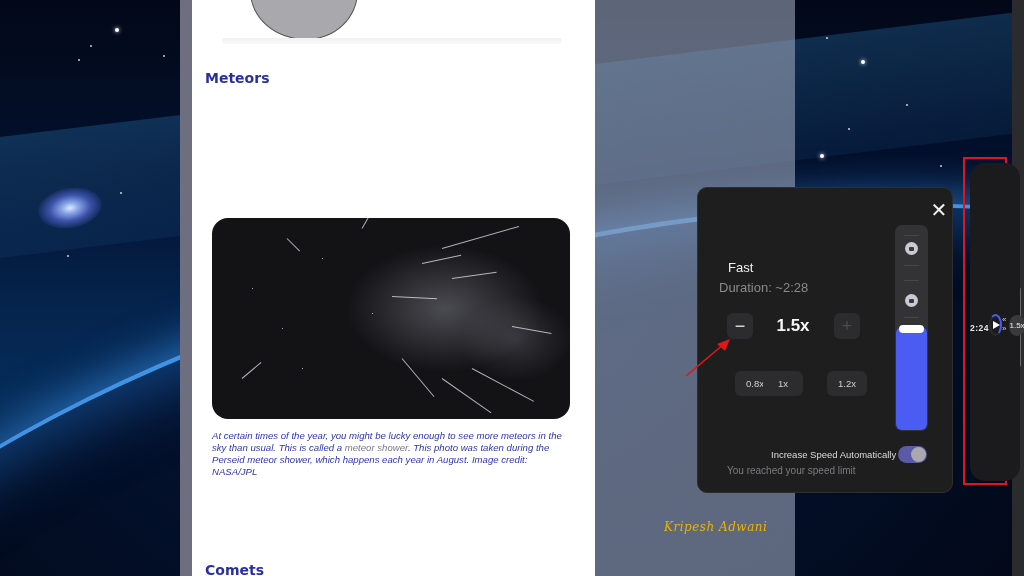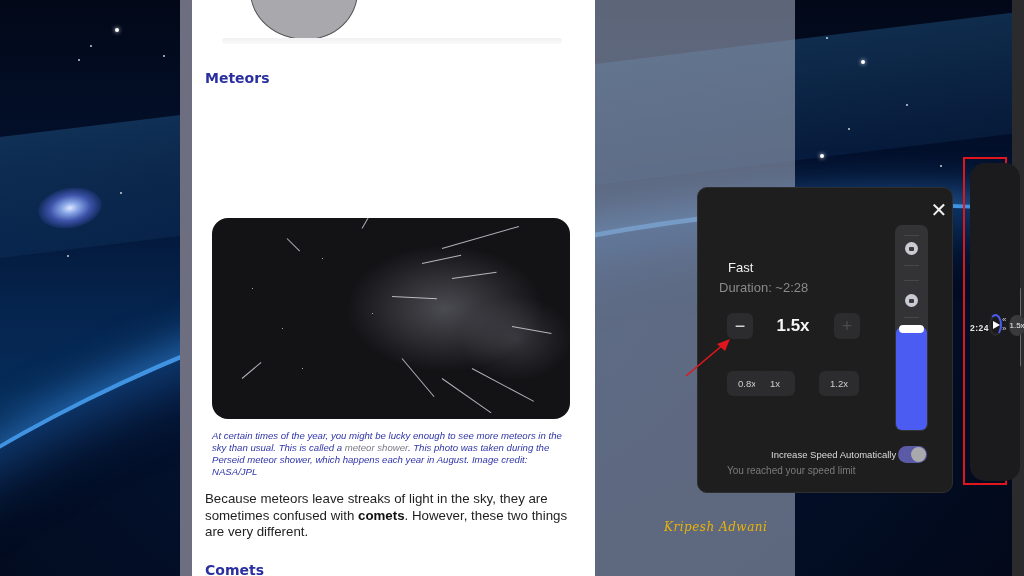--- a/index.html
+++ b/index.html
@@ -138,20 +138,21 @@
   .step-btn.plus { left: 136px; color: #4a4a4c; }
   .speed-value {
     position: absolute; left: 60px; top: 128px; width: 70px; text-align: center;
     font-size: 17px; font-weight: bold; color: #f5f5f5;
   }
   .preset {
     position: absolute; top: 183px; width: 40px; height: 25px;
     border-radius: 6px; background: #2c2c2e;
     font-size: 9.5px; color: #cfcfd1; text-align: center; line-height: 25px;
     cursor: pointer;
+    margin-left: 8px;
   }
   .slider {
     position: absolute; left: 197px; top: 37px; width: 33px; height: 206px;
     border-radius: 7px; background: #333335;
     cursor: pointer;
   }
   .slider .tick { position: absolute; left: 9px; width: 15px; height: 1px; background: #474749; }
   .slider .lock {
     position: absolute; left: 10px; width: 13px; height: 13px; border-radius: 50%;
     background: #c9cad3; display: flex; align-items: center; justify-content: center;
@@ -273,23 +274,20 @@
     <div class="dot" style="left:70px;top:110px"></div>
     <div class="dot" style="left:110px;top:40px"></div>
     <div class="dot" style="left:90px;top:150px"></div>
     <div class="dot" style="left:160px;top:95px"></div>
   </div>
 
   <p class="caption" style="left:20px;top:430px">
     <span>At certain times of the year, you might be lucky enough to see more meteors in the sky than usual. This is called a </span><a>meteor shower</a><span>. This photo was taken during the Perseid meteor shower, which happens each year in August. Image credit: NASA/JPL</span>
   </p>
 
-  <p class="para" style="top:491px">
-    <span>Because meteors leave streaks of light in the sky, they are sometimes confused with </span><b>comets</b><span>. However, these two things are very different.</span>
-  </p>
 
   <div class="h2" style="top:562px">Comets</div>
 </div>
 
 <div class="signature">Kripesh Adwani</div>
 
 <div class="scrollbar-track"></div>
 <div class="scrollbar-thumb"></div>
 
 <div class="speed-panel">

